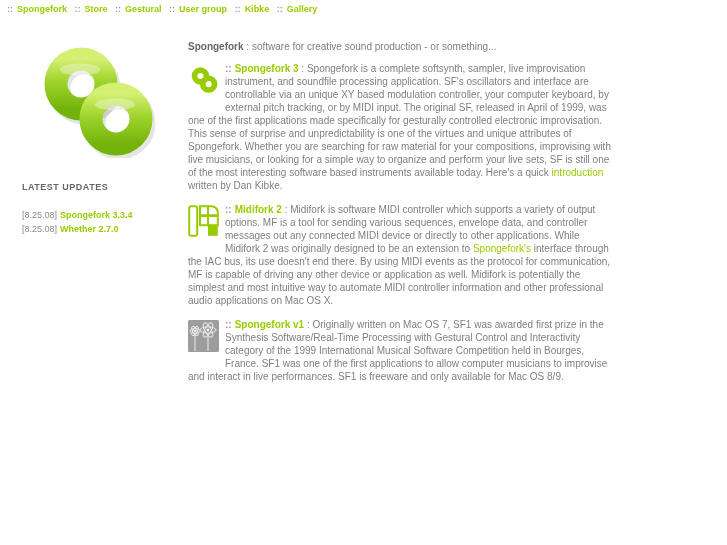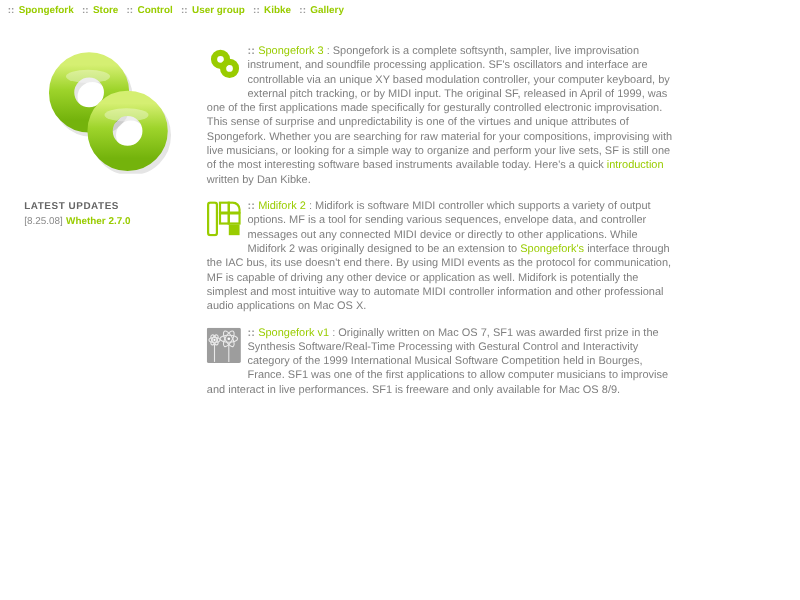--- a/index.html
+++ b/index.html
@@ -11,47 +11,47 @@
   .topnav .nav-item { display:inline;margin-top:36px; }
   .topnav .nav-sep { color:#9a9a9a; margin:0 4px 0 5px; }
   .topnav .nav-item:first-child .nav-sep { margin-left:0; }
   .topnav .nav-link { color:#99cc00; text-decoration:none; cursor:pointer; }
 
   
   .logo-wrap { position:absolute; left:28px; top:36px; width:132px; height:122px; cursor:pointer; }
 
   
   .sidebar { position:absolute; left:22px; top:182px; width:160px; font-size:9px; }
-  .sb-heading { color:#666666; font-weight:bold; letter-spacing:0.5px; margin-bottom:3px; }
+  .sb-heading { color:#666666; font-weight:bold; letter-spacing:0.5px; margin-bottom:17px; }
   .sb-row { margin-top:2px; line-height:12px; }
   .sb-date { color:#8a8a8a; }
   .sb-link { color:#99cc00; font-weight:bold; text-decoration:none; cursor:pointer; margin-left:3px; }
 
   
   .main { position:absolute; left:188px; top:40px; width:425px; font-size:10px; line-height:13px; }
   .page-title { margin-bottom:9px; color:#7f7f7f; }
   .page-title .title-product { font-weight:bold; color:#666666; }
 
   .section { margin-bottom:11px; overflow:visible; }
   .section::after { content:""; display:block; clear:both; }
   .float-icon { float:left; width:31px; height:32px; margin:2px 6px 14px 0; }
   .float-icon svg { display:block; }
   .para { color:#7f7f7f; }
   .marker { color:#9a9a9a; font-weight:bold; margin-right:3px; }
-  .sec-link { color:#99cc00; font-weight:normal; text-decoration:none; cursor:pointer; }
+  .sec-link { color:#99cc00; font-weight:bold; text-decoration:none; cursor:pointer; }
   .sep2 { color:#8a8a8a; white-space:pre; }
   .inline-link { color:#99cc00; font-weight:normal; text-decoration:none; cursor:pointer; }
 </style>
 </head>
 <body>
 
 <div class="topnav">
   <span class="nav-item"><span class="nav-sep">::</span><a class="nav-link">Spongefork</a></span>
   <span class="nav-item"><span class="nav-sep">::</span><a class="nav-link">Store</a></span>
-  <span class="nav-item"><span class="nav-sep">::</span><a class="nav-link">Control</a></span>
+  <span class="nav-item"><span class="nav-sep">::</span><a class="nav-link">Gestural</a></span>
   <span class="nav-item"><span class="nav-sep">::</span><a class="nav-link">User group</a></span>
   <span class="nav-item"><span class="nav-sep">::</span><a class="nav-link">Kibke</a></span>
   <span class="nav-item"><span class="nav-sep">::</span><a class="nav-link">Gallery</a></span>
 </div>
 
 <div class="logo-wrap">
   <svg width="132" height="122" viewBox="0 0 132 122">
     <defs>
       <linearGradient id="lg" x1="0" y1="0" x2="0" y2="1">
         <stop offset="0" stop-color="#d5ef72"></stop>
@@ -70,26 +70,30 @@
     <g fill="#ffffff" opacity="0.35">
       <ellipse cx="52" cy="33.5" rx="20" ry="6"></ellipse>
       <ellipse cx="87" cy="68.5" rx="20" ry="6"></ellipse>
     </g>
   </svg>
 </div>
 
 <div class="sidebar">
   <div class="sb-heading">LATEST UPDATES</div>
   <div class="sb-row">
+    <span class="sb-date">[8.25.08]</span><a class="sb-link">Spongefork 3.3.4</a>
+  </div>
+  <div class="sb-row">
     <span class="sb-date">[8.25.08]</span><a class="sb-link">Whether 2.7.0</a>
   </div>
 </div>
 
 <div class="main">
 
+  <div class="page-title"><span class="title-product">Spongefork</span><span> : software for creative sound production - or something...</span></div>
 
   <div class="section">
     <span class="float-icon">
       <svg width="31" height="30" viewBox="0 0 132 122">
         <g fill="none" stroke="#99cc00" stroke-width="24">
           <circle cx="53" cy="48" r="25"></circle>
           <circle cx="88" cy="83" r="25"></circle>
         </g>
       </svg>
     </span>

